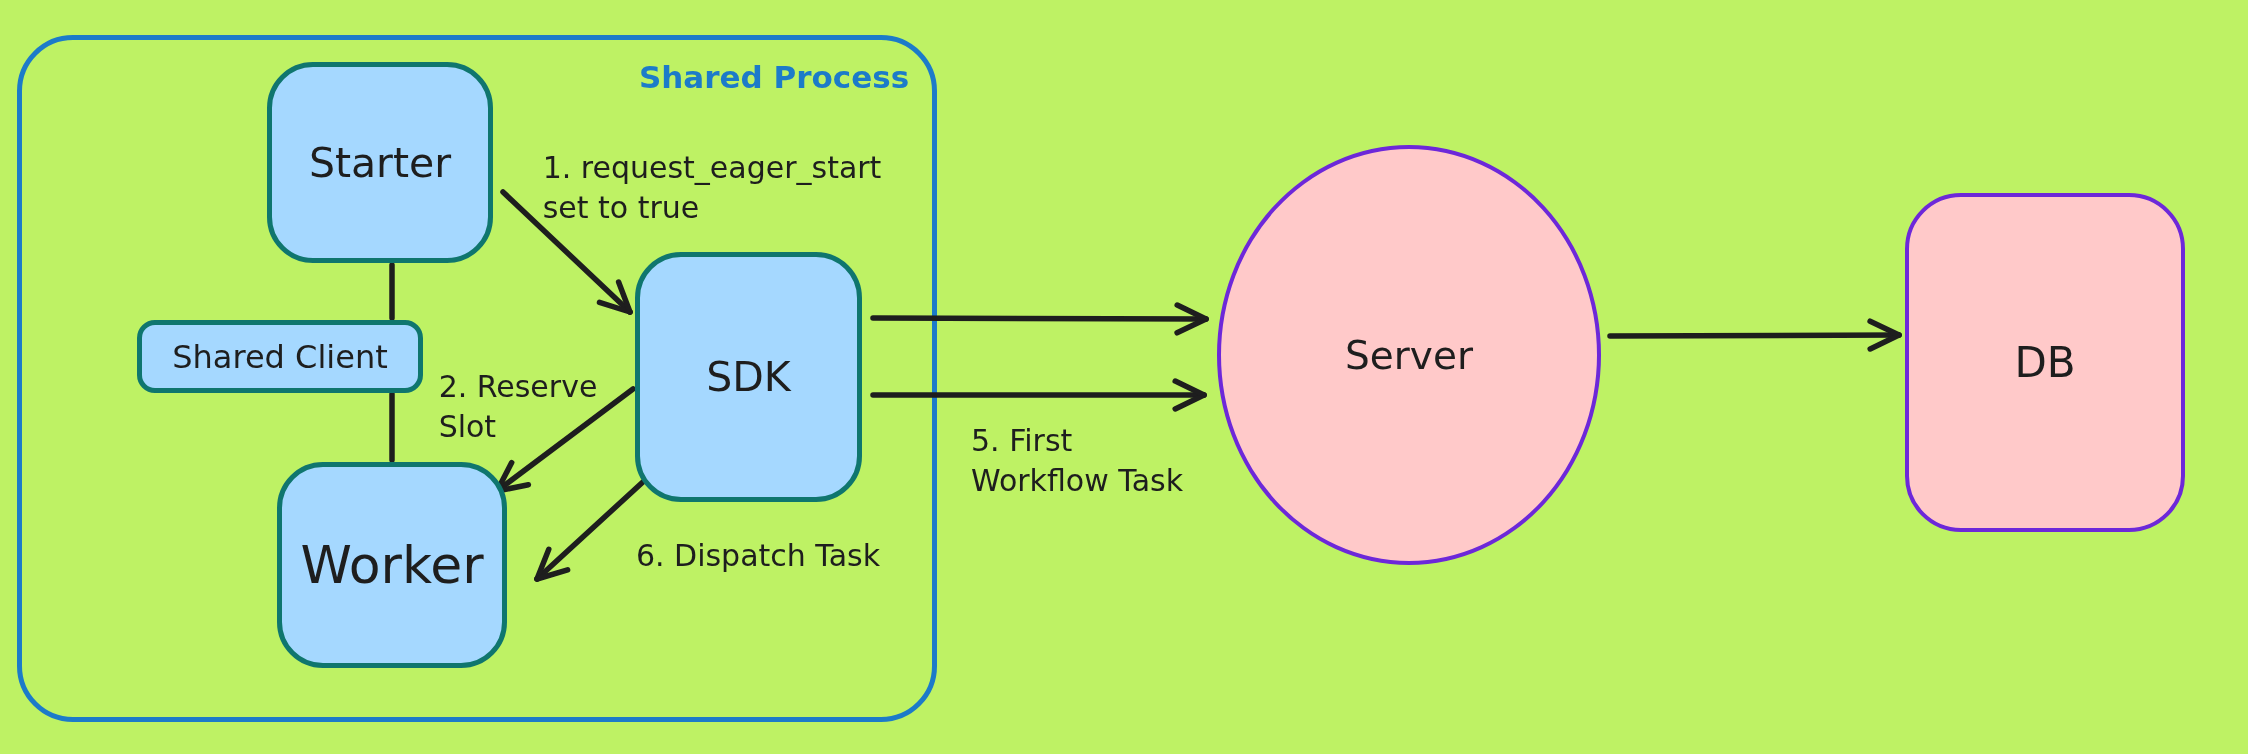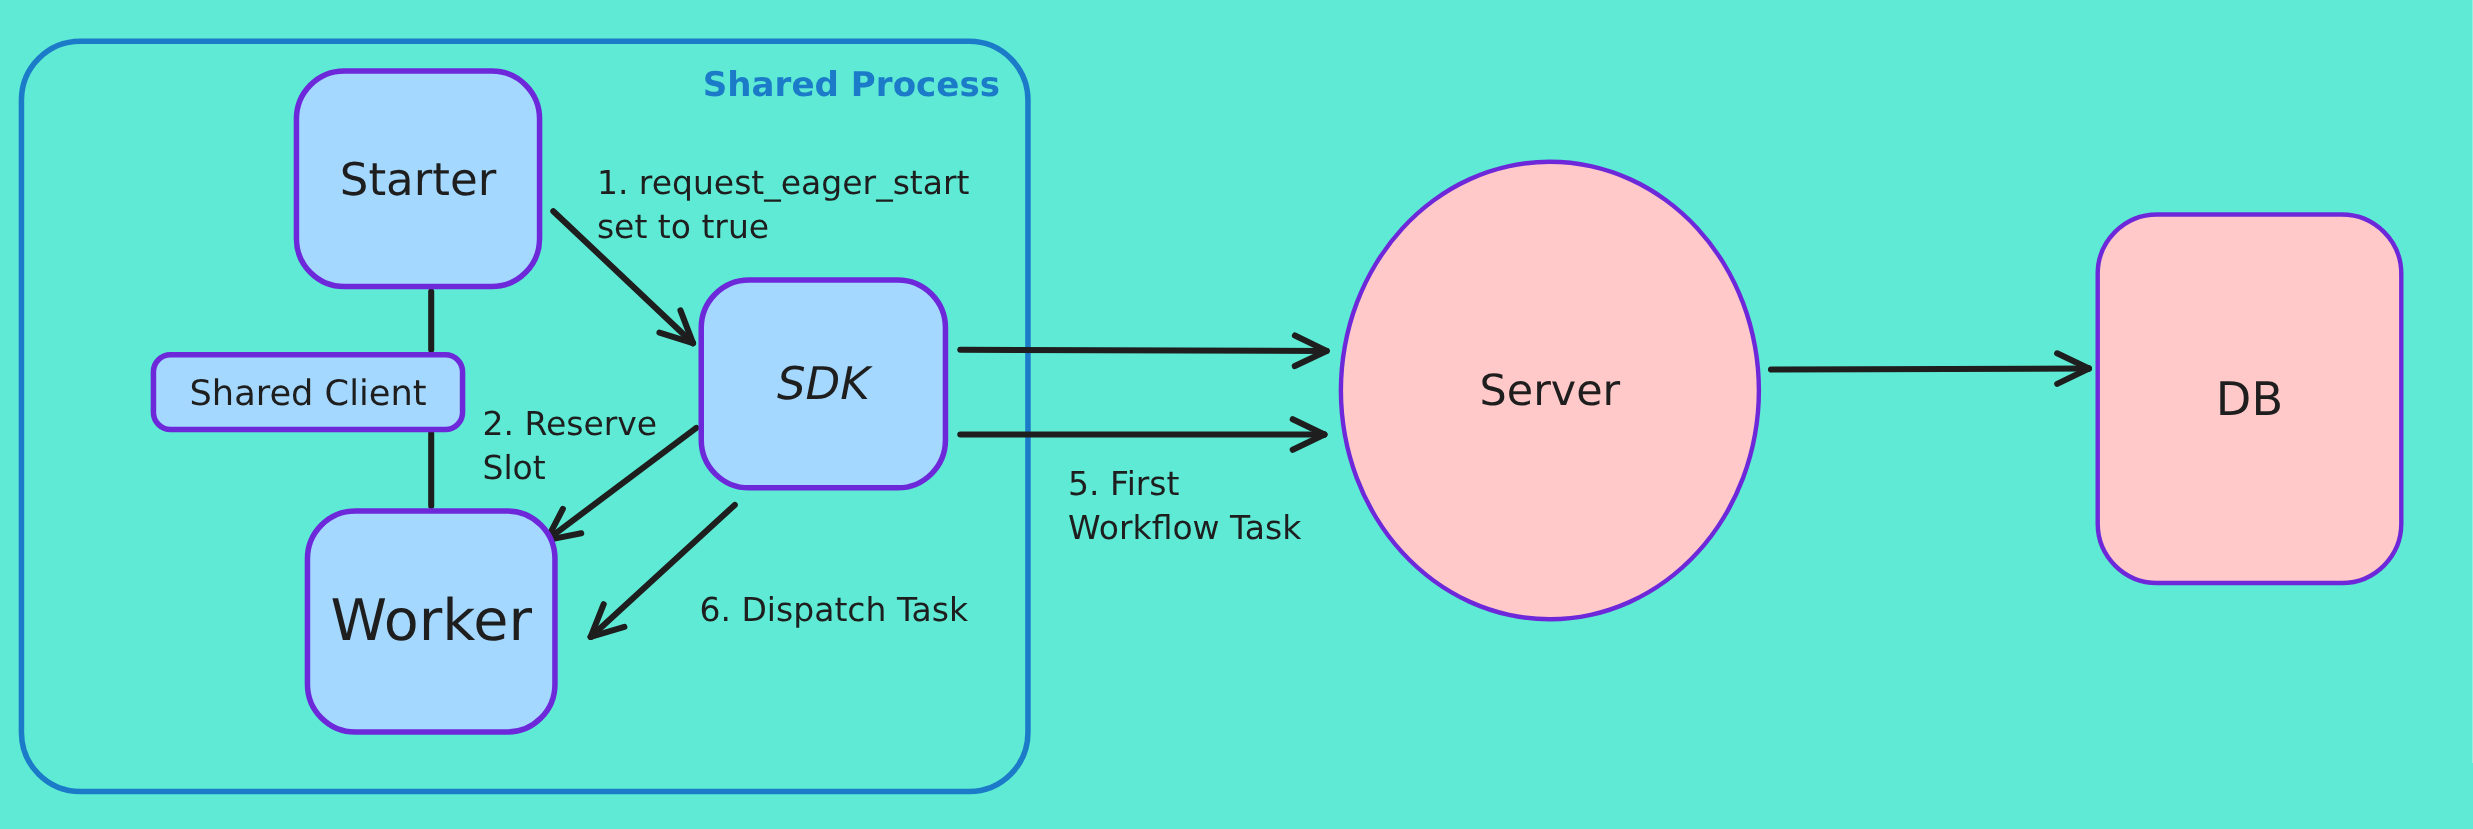--- a/index.html
+++ b/index.html
@@ -1,36 +1,36 @@
 <!DOCTYPE html>
 <html><head>
 <meta charset="utf-8">
 <style>
   html,body{margin:0;padding:0;background:#ffffff;}
   body{font-family:"DejaVu Sans","Liberation Sans",sans-serif;color:#1e1e1e;}
-  .canvas{position:relative;width:2248px;height:754px;background:#5eead4;overflow:hidden;}
+  .canvas{position:relative;width:2248px;height:754px;background:#bef264;overflow:hidden;}
 
   
   .node{position:absolute;display:flex;align-items:center;justify-content:center;box-sizing:border-box;}
-  .blue{background:#a5d8ff;border:5px solid #6d28d9;}
+  .blue{background:#a5d8ff;border:5px solid #0f766e;}
   .red{background:#ffc9c9;border:4px solid #6d28d9;}
 
   .container-box{
     position:absolute;left:17px;top:35px;width:920px;height:687px;
     border:5px solid #1c7bc9;border-radius:56px;box-sizing:border-box;background:transparent;
   }
   .container-label{
     position:absolute;left:774px;top:77px;transform:translate(-50%,-50%);
     color:#1c7bc9;font-size:31px;font-weight:600;white-space:nowrap;
   }
 
   .starter{left:267px;top:62px;width:226px;height:201px;border-radius:46px;font-size:41px;}
   .shared-client{left:137px;top:320px;width:286px;height:73px;border-radius:18px;font-size:32px;}
   .worker{left:277px;top:462px;width:230px;height:206px;border-radius:46px;font-size:52px;text-align:center;}
-  .sdk{left:635px;top:252px;width:227px;height:194px;border-radius:46px;font-size:41px;font-style:italic;}
+  .sdk{left:635px;top:252px;width:227px;height:250px;border-radius:46px;font-size:41px;}
   .server{left:1217px;top:145px;width:384px;height:420px;border-radius:50%;font-size:39px;}
   .db{left:1905px;top:193px;width:280px;height:339px;border-radius:56px;font-size:42px;}
 
   
   .anno{
     position:absolute;transform:translate(-50%,-50%);
     font-size:30px;line-height:1.34;text-align:left;white-space:pre-line;
   }
   .anno-create{left:174px;top:256px;}
   .anno-request{left:712px;top:188px;}

